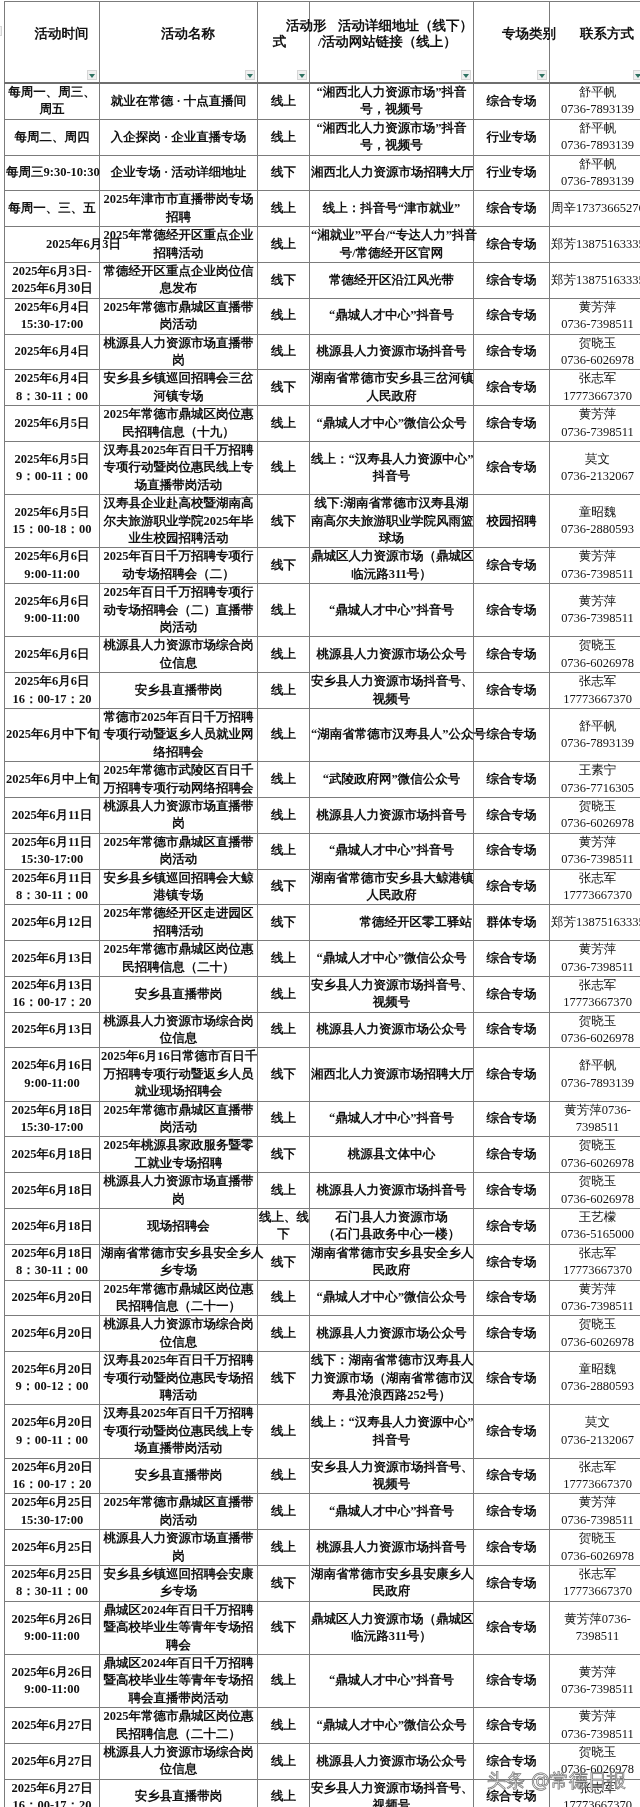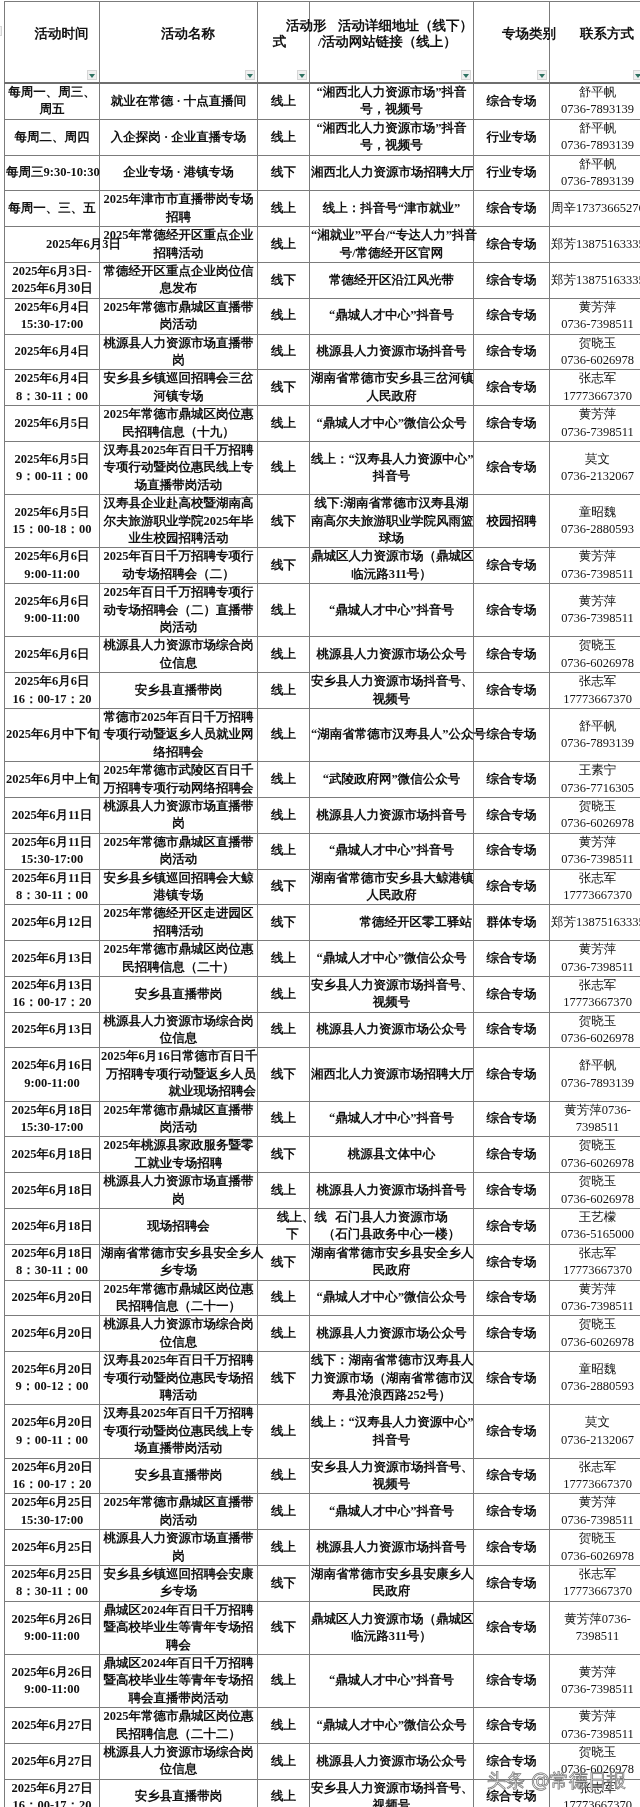--- a/index.html
+++ b/index.html
@@ -172,21 +172,21 @@
         <td class="c-mode"><div class="ct" style="height: 17.4px;">线上</div></td>
         <td class="c-address"><div class="ct" style="height: 34.8px;">“湘西北人力资源市场”抖音
 号，视频号</div></td>
         <td class="c-category"><div class="ct" style="height: 17.4px;">行业专场</div></td>
         <td class="c-contact"><div class="ct" style="height: 34.8px;">舒平帆
 0736-7893139</div></td>
       </tr>
 
 <tr class="data-row">
         <td class="c-time"><div class="ct" style="height: 17.4px;">每周三9:30-10:30</div></td>
-        <td class="c-name"><div class="ct" style="height: 17.4px;">企业专场 · 港镇专场</div></td>
+        <td class="c-name"><div class="ct" style="height: 17.4px;">企业专场 · 活动详细地址</div></td>
         <td class="c-mode"><div class="ct" style="height: 17.4px;">线下</div></td>
         <td class="c-address"><div class="ct" style="height: 17.4px;">湘西北人力资源市场招聘大厅</div></td>
         <td class="c-category"><div class="ct" style="height: 17.4px;">行业专场</div></td>
         <td class="c-contact"><div class="ct" style="height: 34.8px;">舒平帆
 0736-7893139</div></td>
       </tr>
 
 <tr class="data-row">
         <td class="c-time"><div class="ct" style="height: 17.4px;">每周一、三、五</div></td>
         <td class="c-name"><div class="ct" style="height: 34.8px;">2025年津市市直播带岗专场
@@ -443,21 +443,21 @@
         <td class="c-mode"><div class="ct" style="height: 17.4px;">线上</div></td>
         <td class="c-address"><div class="ct" style="height: 17.4px;">桃源县人力资源市场公众号</div></td>
         <td class="c-category"><div class="ct" style="height: 17.4px;">综合专场</div></td>
         <td class="c-contact"><div class="ct" style="height: 34.8px;">贺晓玉
 0736-6026978</div></td>
       </tr>
 
 <tr class="data-row">
         <td class="c-time"><div class="ct" style="height: 34.8px;">2025年6月16日
 9:00-11:00</div></td>
-        <td class="c-name"><div class="ct" style="height: 52.2px; text-align: right;">2025年6月16日常德市百日千
+        <td class="c-name"><div class="ct" style="height: 52.2px;">2025年6月16日常德市百日千
 万招聘专项行动暨返乡人员
 就业现场招聘会</div></td>
         <td class="c-mode"><div class="ct" style="height: 17.4px;">线下</div></td>
         <td class="c-address"><div class="ct" style="height: 17.4px;">湘西北人力资源市场招聘大厅</div></td>
         <td class="c-category"><div class="ct" style="height: 17.4px;">综合专场</div></td>
         <td class="c-contact"><div class="ct" style="height: 34.8px;">舒平帆
 0736-7893139</div></td>
       </tr>
 
 <tr class="data-row">
@@ -490,21 +490,21 @@
         <td class="c-mode"><div class="ct" style="height: 17.4px;">线上</div></td>
         <td class="c-address"><div class="ct" style="height: 17.4px;">桃源县人力资源市场抖音号</div></td>
         <td class="c-category"><div class="ct" style="height: 17.4px;">综合专场</div></td>
         <td class="c-contact"><div class="ct" style="height: 34.8px;">贺晓玉
 0736-6026978</div></td>
       </tr>
 
 <tr class="data-row">
         <td class="c-time"><div class="ct" style="height: 17.4px;">2025年6月18日</div></td>
         <td class="c-name"><div class="ct" style="height: 17.4px;">现场招聘会</div></td>
-        <td class="c-mode"><div class="ct" style="height: 34.8px; padding-left: 18px;">线上、线
+        <td class="c-mode"><div class="ct" style="height: 34.8px;">线上、线
 下</div></td>
         <td class="c-address"><div class="ct" style="height: 34.8px;">石门县人力资源市场
 （石门县政务中心一楼）</div></td>
         <td class="c-category"><div class="ct" style="height: 17.4px;">综合专场</div></td>
         <td class="c-contact"><div class="ct" style="height: 34.8px;">王艺檬
 0736-5165000</div></td>
       </tr>
 
 <tr class="data-row">
         <td class="c-time"><div class="ct" style="height: 34.8px;">2025年6月18日

